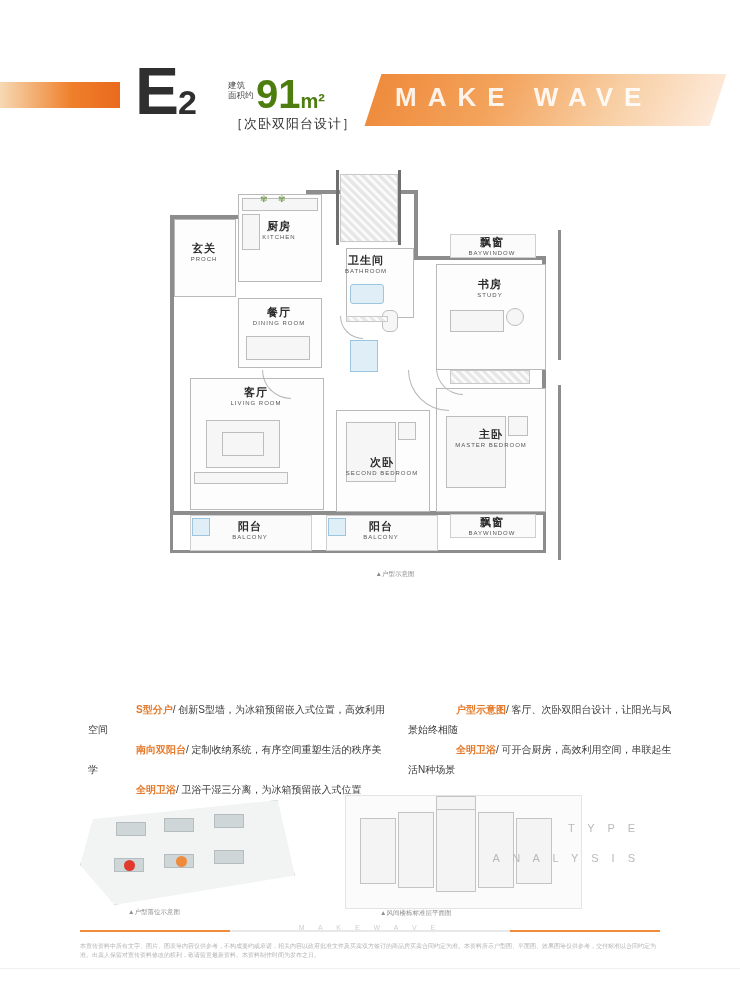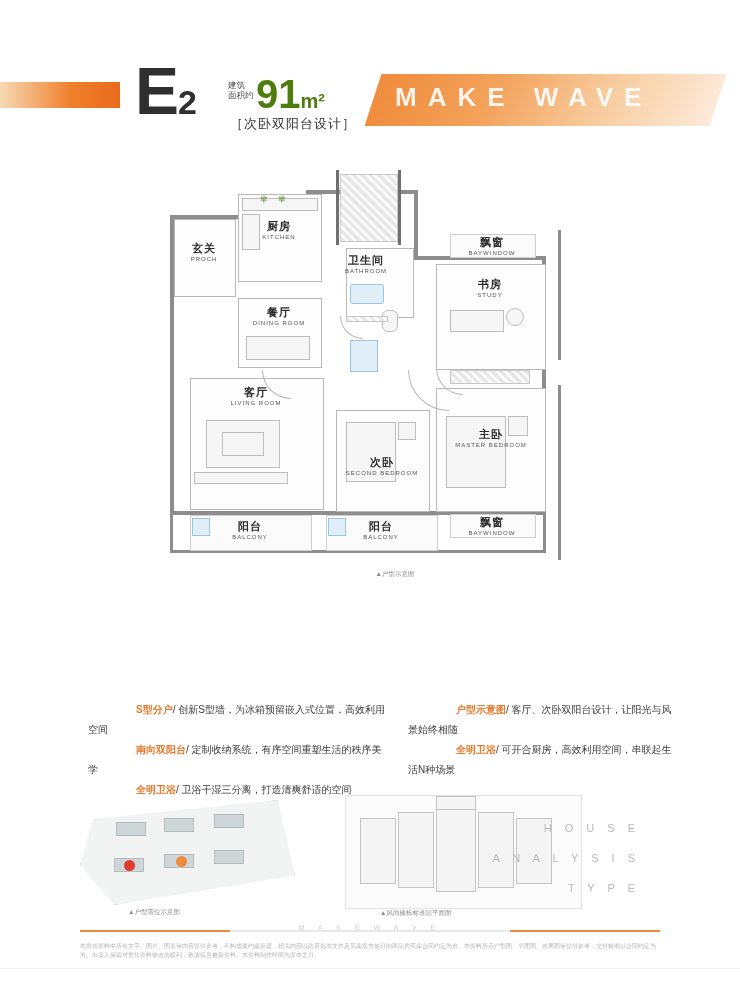--- a/index.html
+++ b/index.html
@@ -202,21 +202,21 @@
 
     <div class="hatch" style="left:190px;top:4px;width:56px;height:66px;"></div>
     <div class="hatch" style="left:300px;top:200px;width:78px;height:12px;"></div>
     <div class="cap" style="left:170px;top:400px;width:150px;text-align:center;">▲户型示意图</div>
   </div>
 
   <div class="feat">
     <div class="col c1">
       <div><span class="k">S型分户</span><span class="v">/ 创新S型墙，为冰箱预留嵌入式位置，高效利用空间</span></div>
       <div><span class="k">南向双阳台</span><span class="v">/ 定制收纳系统，有序空间重塑生活的秩序美学</span></div>
-      <div><span class="k">全明卫浴</span><span class="v">/ 卫浴干湿三分离，打造清爽舒适的空间</span></div>
+      <div><span class="k">全明卫浴</span><span class="v">/ 卫浴干湿三分离，为冰箱预留嵌入式位置</span></div>
     </div>
     <div class="col c2">
       <div><span class="k">户型示意图</span><span class="v">/ 客厅、次卧双阳台设计，让阳光与风景始终相随</span></div>
       <div><span class="k">全明卫浴</span><span class="v">/ 可开合厨房，高效利用空间，串联起生活N种场景</span></div>
     </div>
   </div>
 
   <div class="bot">
 
     <div class="site">
@@ -236,23 +236,22 @@
       <div class="fp-u" style="left:14px;top:22px;width:34px;height:64px;"></div>
       <div class="fp-u" style="left:52px;top:16px;width:34px;height:74px;"></div>
       <div class="fp-u" style="left:90px;top:10px;width:38px;height:84px;"></div>
       <div class="fp-u" style="left:132px;top:16px;width:34px;height:74px;"></div>
       <div class="fp-u" style="left:170px;top:22px;width:34px;height:64px;"></div>
       <div class="fp-u" style="left:90px;top:0px;width:38px;height:12px;"></div>
     </div>
     <div class="bcap" style="left:300px;top:114px;">▲风间楼栋标准层平面图</div>
 
     <div class="hta">
-      <div>H O U S E</div>
+      <div>T Y P E</div>
       <div>A N A L Y S I S</div>
-      <div>T Y P E</div>
     </div>
   </div>
 
   <div class="rule">
     <div class="seg" style="left:0;width:150px;"></div>
     <div class="seg" style="right:0;width:150px;"></div>
     <div class="wavefoot">M A K E   W A V E</div>
   </div>
   <div class="disc">本宣传资料中所有文字、图片、图表等内容仅供参考，不构成要约或承诺，相关内容以政府批准文件及买卖双方签订的商品房买卖合同约定为准。本资料所示户型图、平面图、效果图等仅供参考，交付标准以合同约定为准。出卖人保留对宣传资料修改的权利，敬请留意最新资料。本资料制作时间为发布之日。</div>
 

